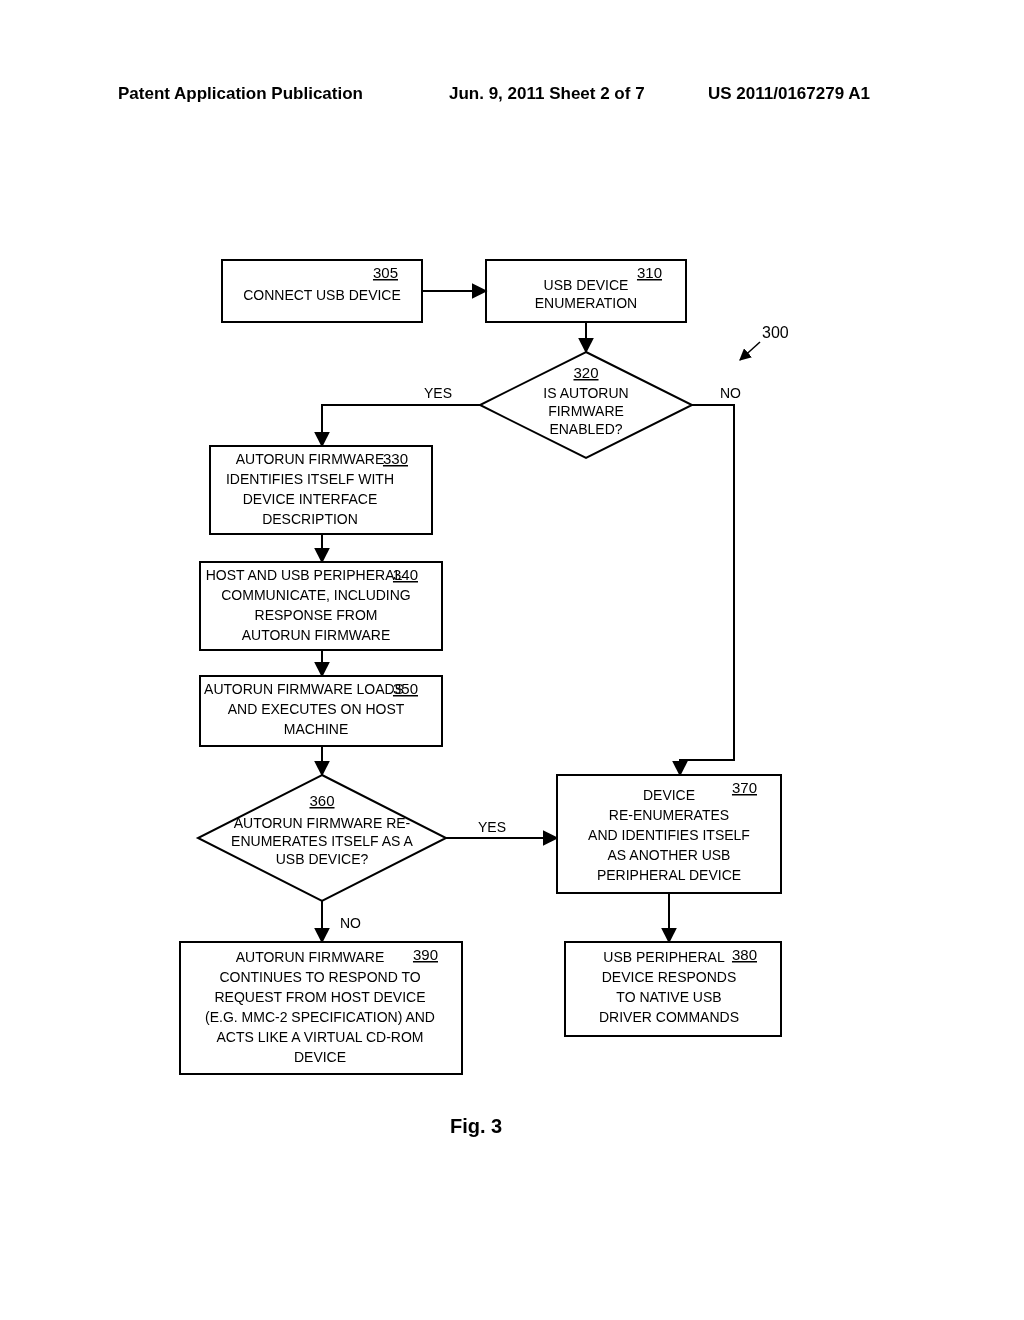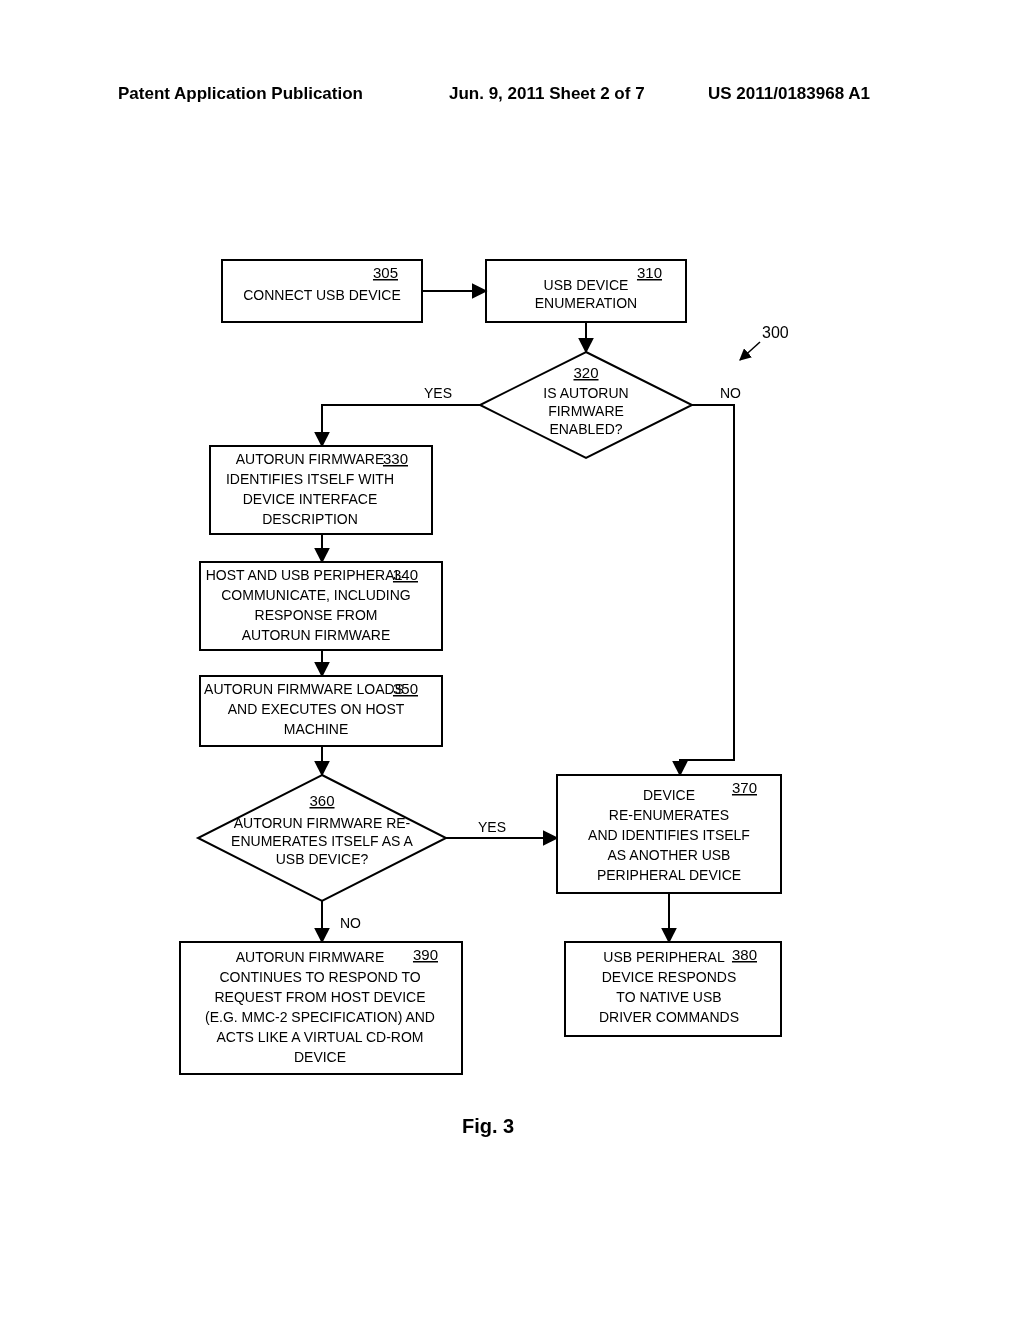--- a/index.html
+++ b/index.html
@@ -32,21 +32,21 @@
     text-decoration: underline;
   }
 </style>
 </head>
 <body>
 
 <div class="page">
 
   <div class="hdr" style="left:118px; top:84px;">Patent Application Publication</div>
   <div class="hdr" style="left:420px; top:84px;margin-left:29px;">Jun. 9, 2011  Sheet 2 of 7</div>
-  <div class="hdr" style="left:708px; top:84px;">US 2011/0183968 A1</div>
+  <div class="hdr" style="left:708px; top:84px;">US 2011/0167279 A1</div>
 
   <svg width="1024" height="1320" viewBox="0 0 1024 1320" style="position:absolute;left:0;top:0;">
     <defs>
       <marker id="arrow" viewBox="0 0 10 10" refX="9" refY="5" markerWidth="8" markerHeight="8" orient="auto-start-reverse">
         <path d="M 0 0 L 10 5 L 0 10 z" fill="#000"></path>
       </marker>
     </defs>
 
     <g>
       <rect x="222" y="260" width="200" height="62" fill="#fff" stroke="#000" stroke-width="2"></rect>
@@ -165,14 +165,14 @@
       <text x="310" y="962" font-size="14" text-anchor="middle">AUTORUN FIRMWARE</text>
       <text x="320" y="982" font-size="14" text-anchor="middle">CONTINUES TO RESPOND TO</text>
       <text x="320" y="1002" font-size="14" text-anchor="middle">REQUEST FROM HOST DEVICE</text>
       <text x="320" y="1022" font-size="14" text-anchor="middle">(E.G. MMC-2 SPECIFICATION) AND</text>
       <text x="320" y="1042" font-size="14" text-anchor="middle">ACTS LIKE A VIRTUAL CD-ROM</text>
       <text x="320" y="1062" font-size="14" text-anchor="middle">DEVICE</text>
     </g>
 
   </svg>
 
-  <div class="figcap" style="left:462px; top:1115px;">Fig. 3</div>
+  <div class="figcap" style="left:450px; top:1115px;">Fig. 3</div>
 </div>
 
 </body></html>

